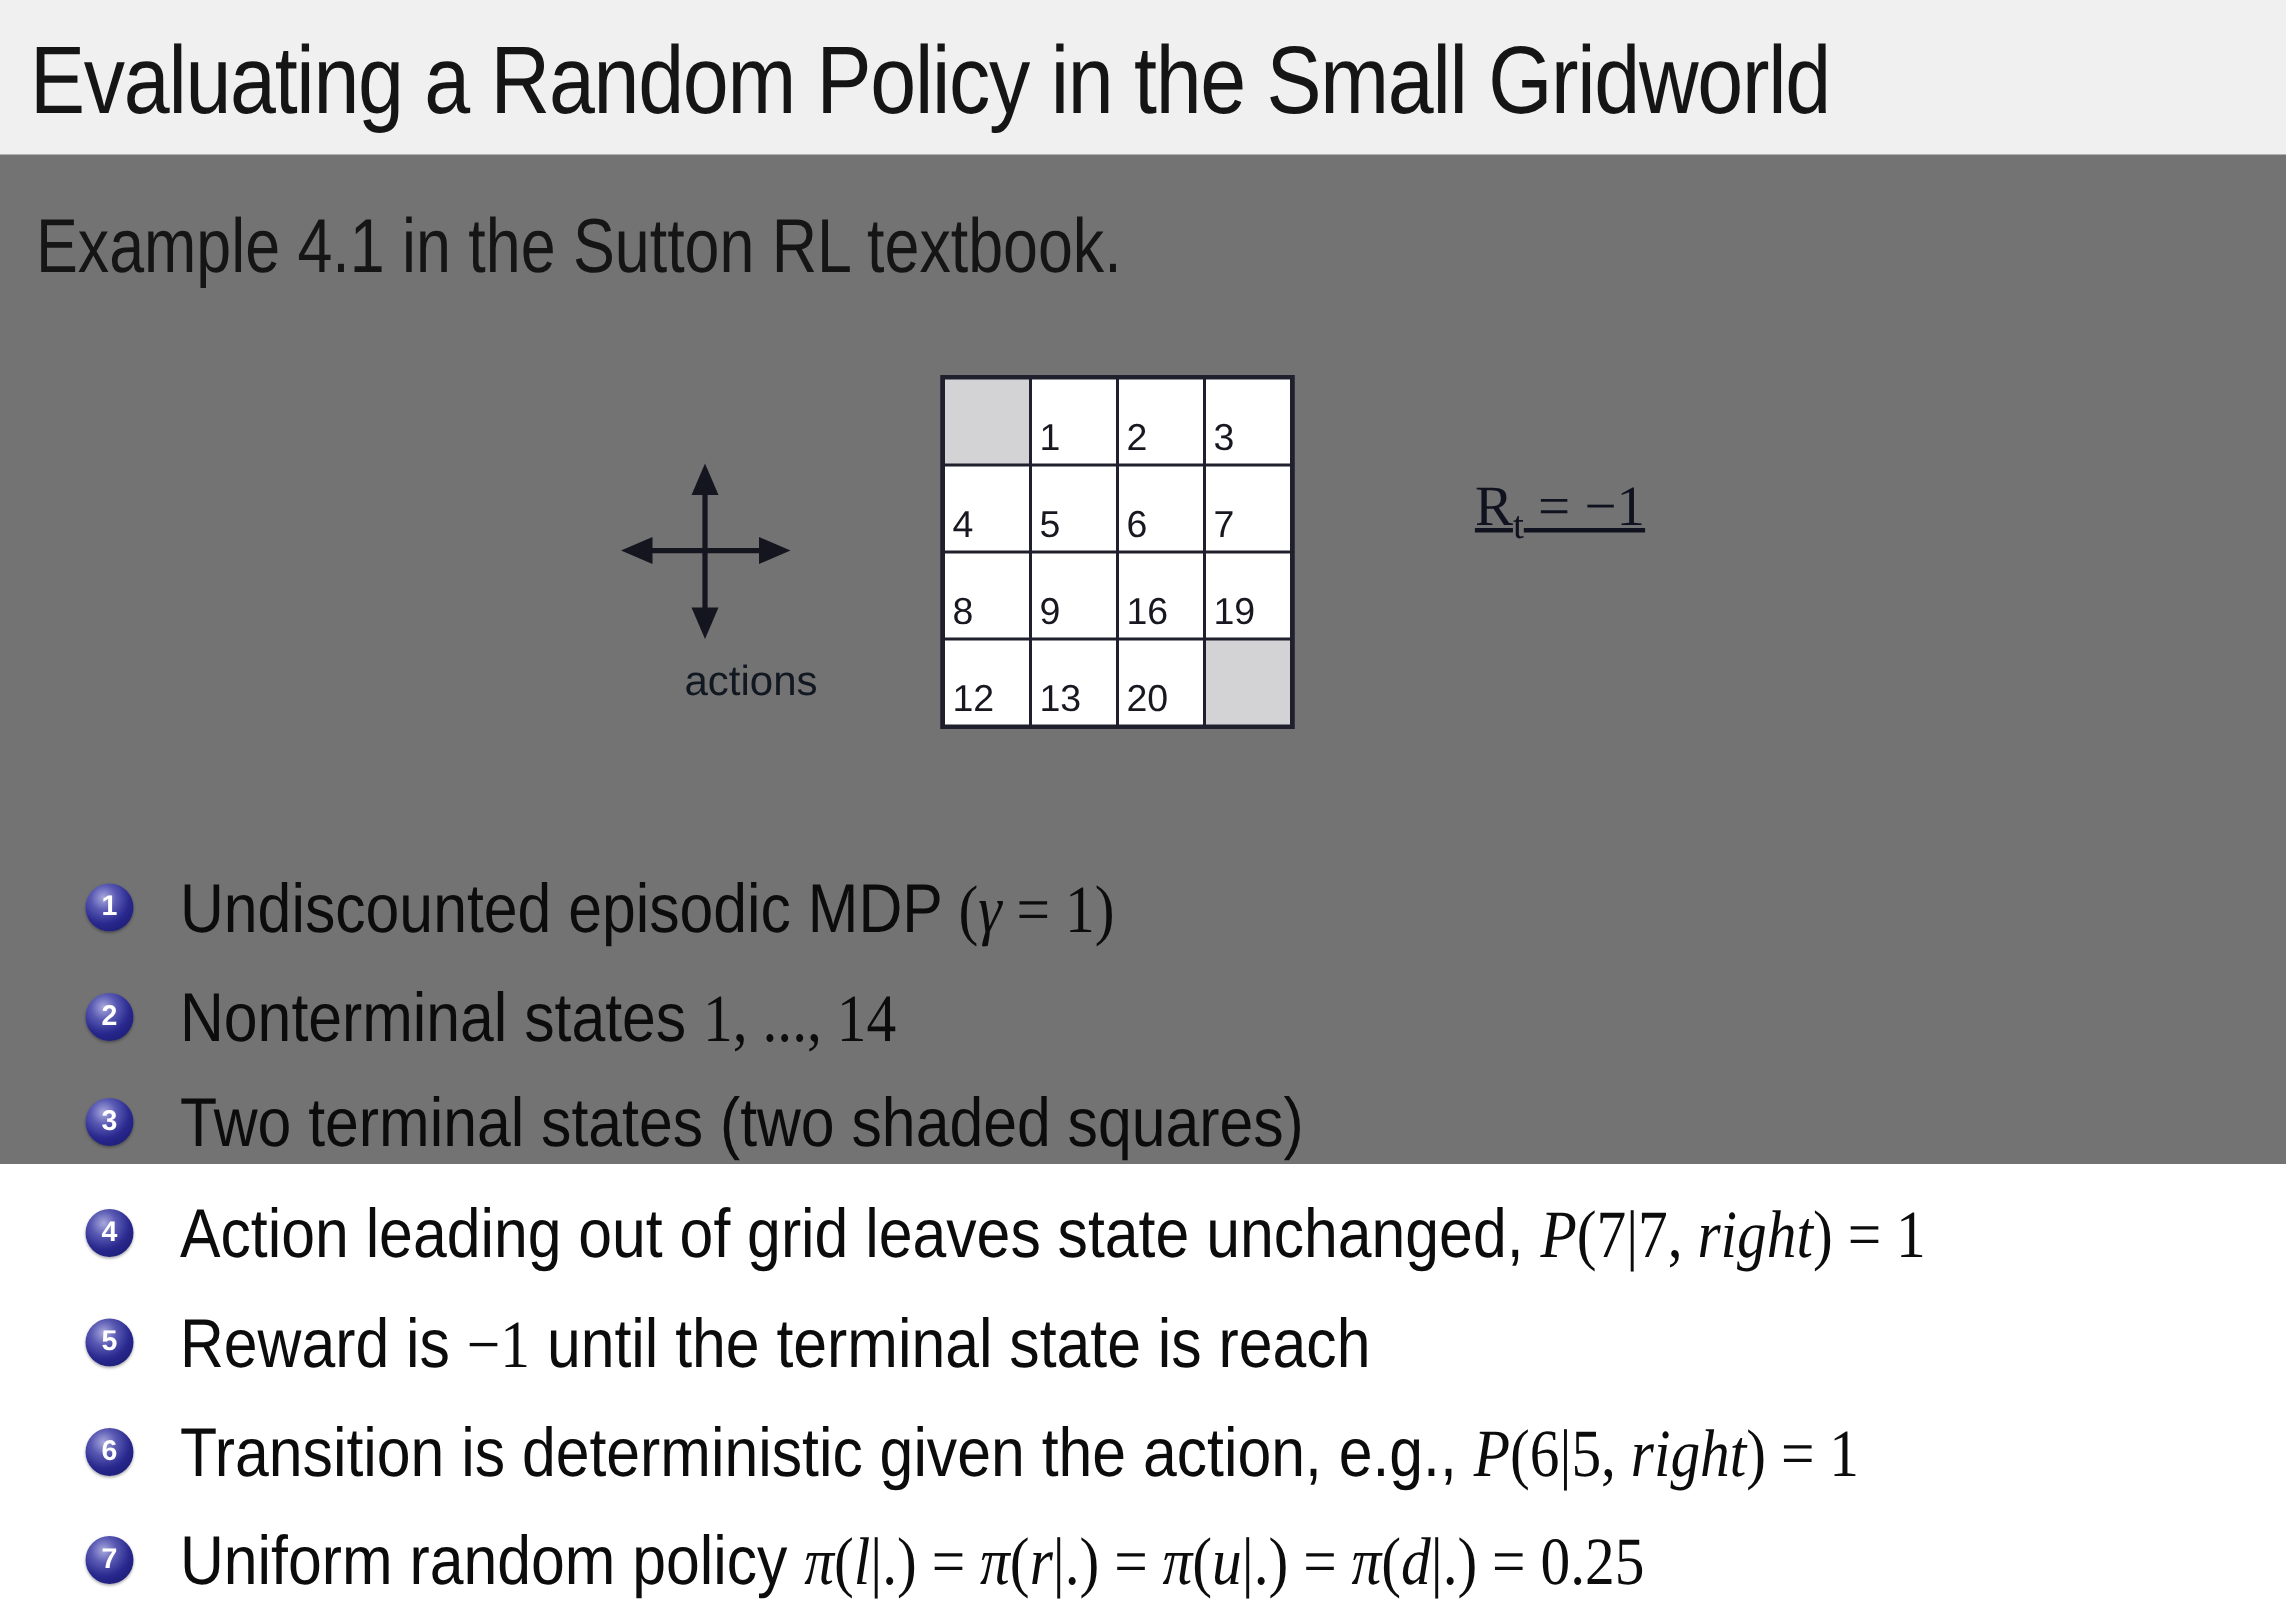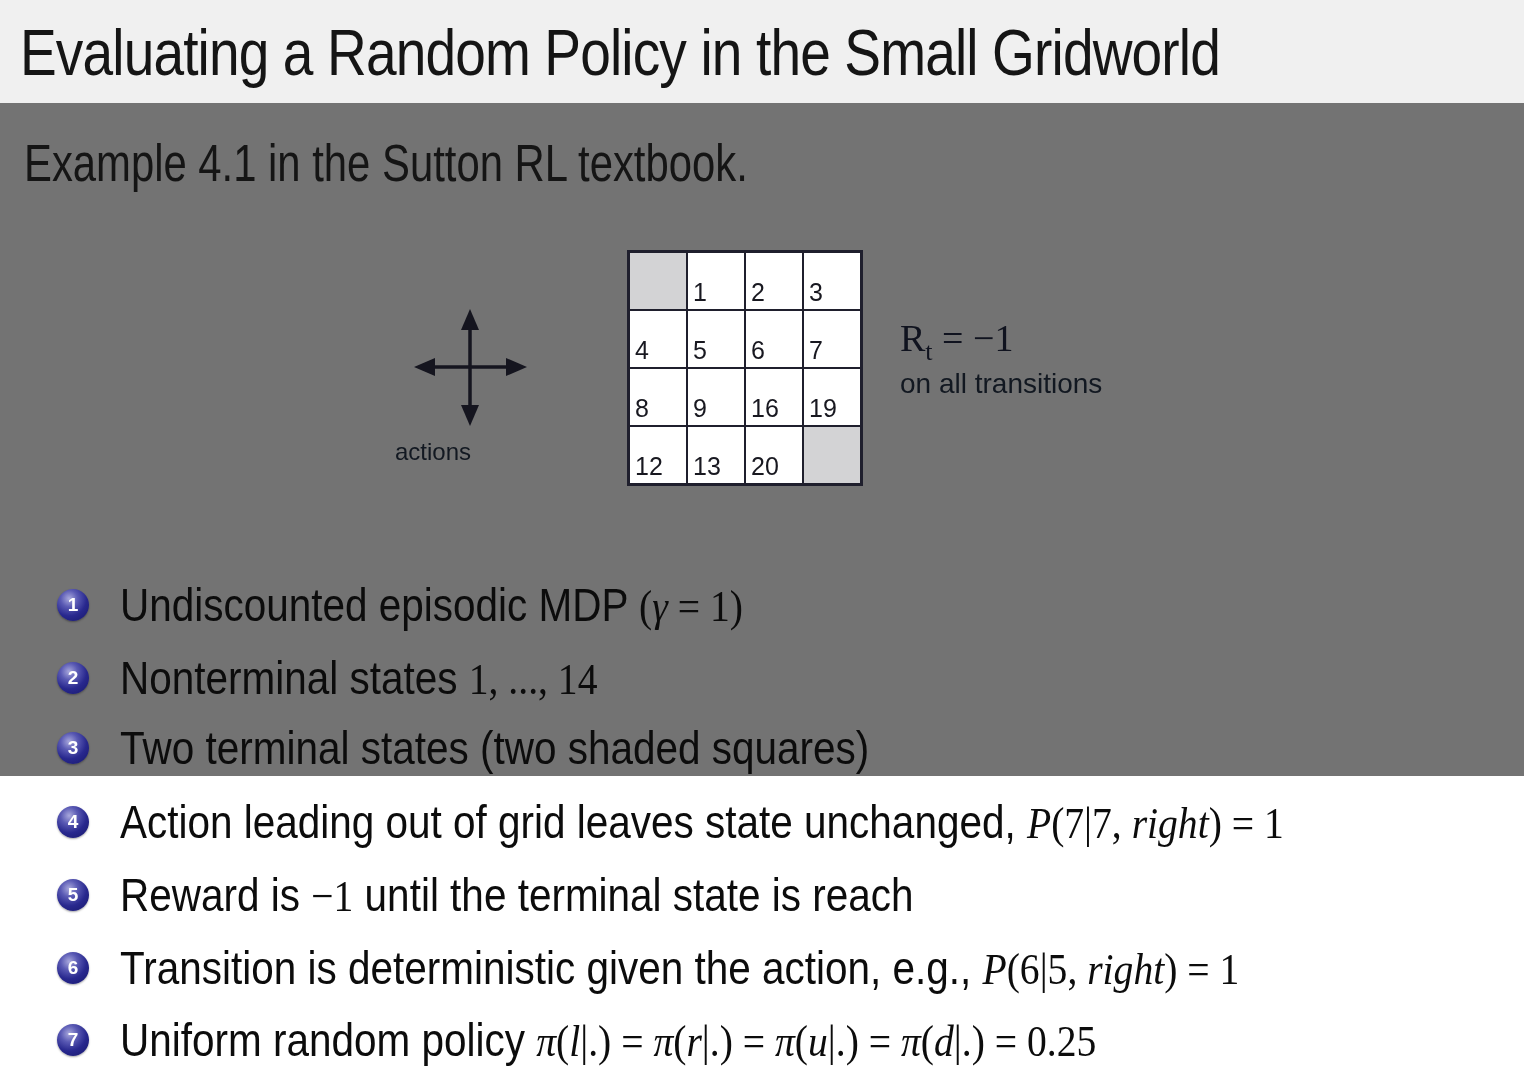--- a/index.html
+++ b/index.html
@@ -7,31 +7,31 @@
   .slide { position:relative; width:1524px; height:776px; background:#737373; }
 
   .header { position:absolute; left:0; top:0; width:1524px; height:103px; background:#f0f0f0; }
   .title  { position:absolute; left:20px; top:16px; font-size:64px; color:#151515; white-space:nowrap;
             letter-spacing:-1px; transform:scaleX(0.86); transform-origin:0 0; }
 
   .subtitle { position:absolute; left:24px; top:134px; font-size:51px; color:#151515; white-space:nowrap;
               transform:scaleX(0.82); transform-origin:0 0; }
 
   .cross-wrap { position:absolute; left:405px; top:300px; width:130px; height:140px; }
-  .actions-label { position:absolute; left:395px; top:438px; width:150px; text-align:left;
-                   font-size:24px; color:#121821; }
+  .actions-label { position:absolute; left:395px; top:438px; width:150px; text-align:right;
+                   font-size:28px; color:#121821; }
 
   .grid { position:absolute; left:627px; top:250px; display:grid;
           grid-template-columns:repeat(4,56px); grid-auto-rows:56px; gap:2px;
           background:#1f1f2d; border:3px solid #1f1f2d; }
   .cell { background:#ffffff; display:flex; align-items:flex-end;
           padding:0 0 2px 5px; font-size:25px; color:#181820; box-sizing:border-box; }
   .cell.shaded { background:#d3d3d5; }
 
-  .reward { position:absolute; left:900px; top:318px; width:280px; text-align:left; color:#10131f; }
+  .reward { position:absolute; left:900px; top:318px; width:280px; text-align:center; color:#10131f;text-decoration:underline; }
   .reward-eq { font-family:"Liberation Serif",serif; font-size:38px; line-height:1.1; }
   .reward-eq sub { font-size:26px; }
   .reward-caption { font-size:28px; margin-top:2px; color:#121821; }
 
   .item { position:absolute; left:57px; height:48px; display:flex; align-items:center; }
   .ball { width:32px; height:32px; border-radius:50%; flex:0 0 32px;
           background:radial-gradient(circle at 38% 30%, #a9a9dd 0%, #5a5ab4 28%, #28288e 58%, #161668 100%);
           box-shadow:0 1px 2px rgba(0,0,0,0.35);
           color:#ffffff; display:flex; align-items:center; justify-content:center;
           font-size:19px; font-weight:600; }
@@ -78,21 +78,20 @@
       <div class="cell">16</div>
       <div class="cell">19</div>
       <div class="cell">12</div>
       <div class="cell">13</div>
       <div class="cell">20</div>
       <div class="cell shaded"></div>
     </div>
 
   <div class="reward">
     <div class="reward-eq"><span class="v">R</span><sub><span class="v">t</span></sub><span> = −1</span></div>
-    <div class="reward-caption">on all transitions</div>
   </div>
 
   <div id="list-root">
       <div class="item" style="top: 581px;">
         <span class="ball">1</span>
         <span class="item-text"><span>Undiscounted episodic MDP </span><span class="m">(</span><span class="v">γ</span><span class="m"> = 1)</span></span>
       </div>
       <div class="item" style="top: 654px;">
         <span class="ball">2</span>
         <span class="item-text"><span>Nonterminal states </span><span class="m">1, ..., 14</span></span>

